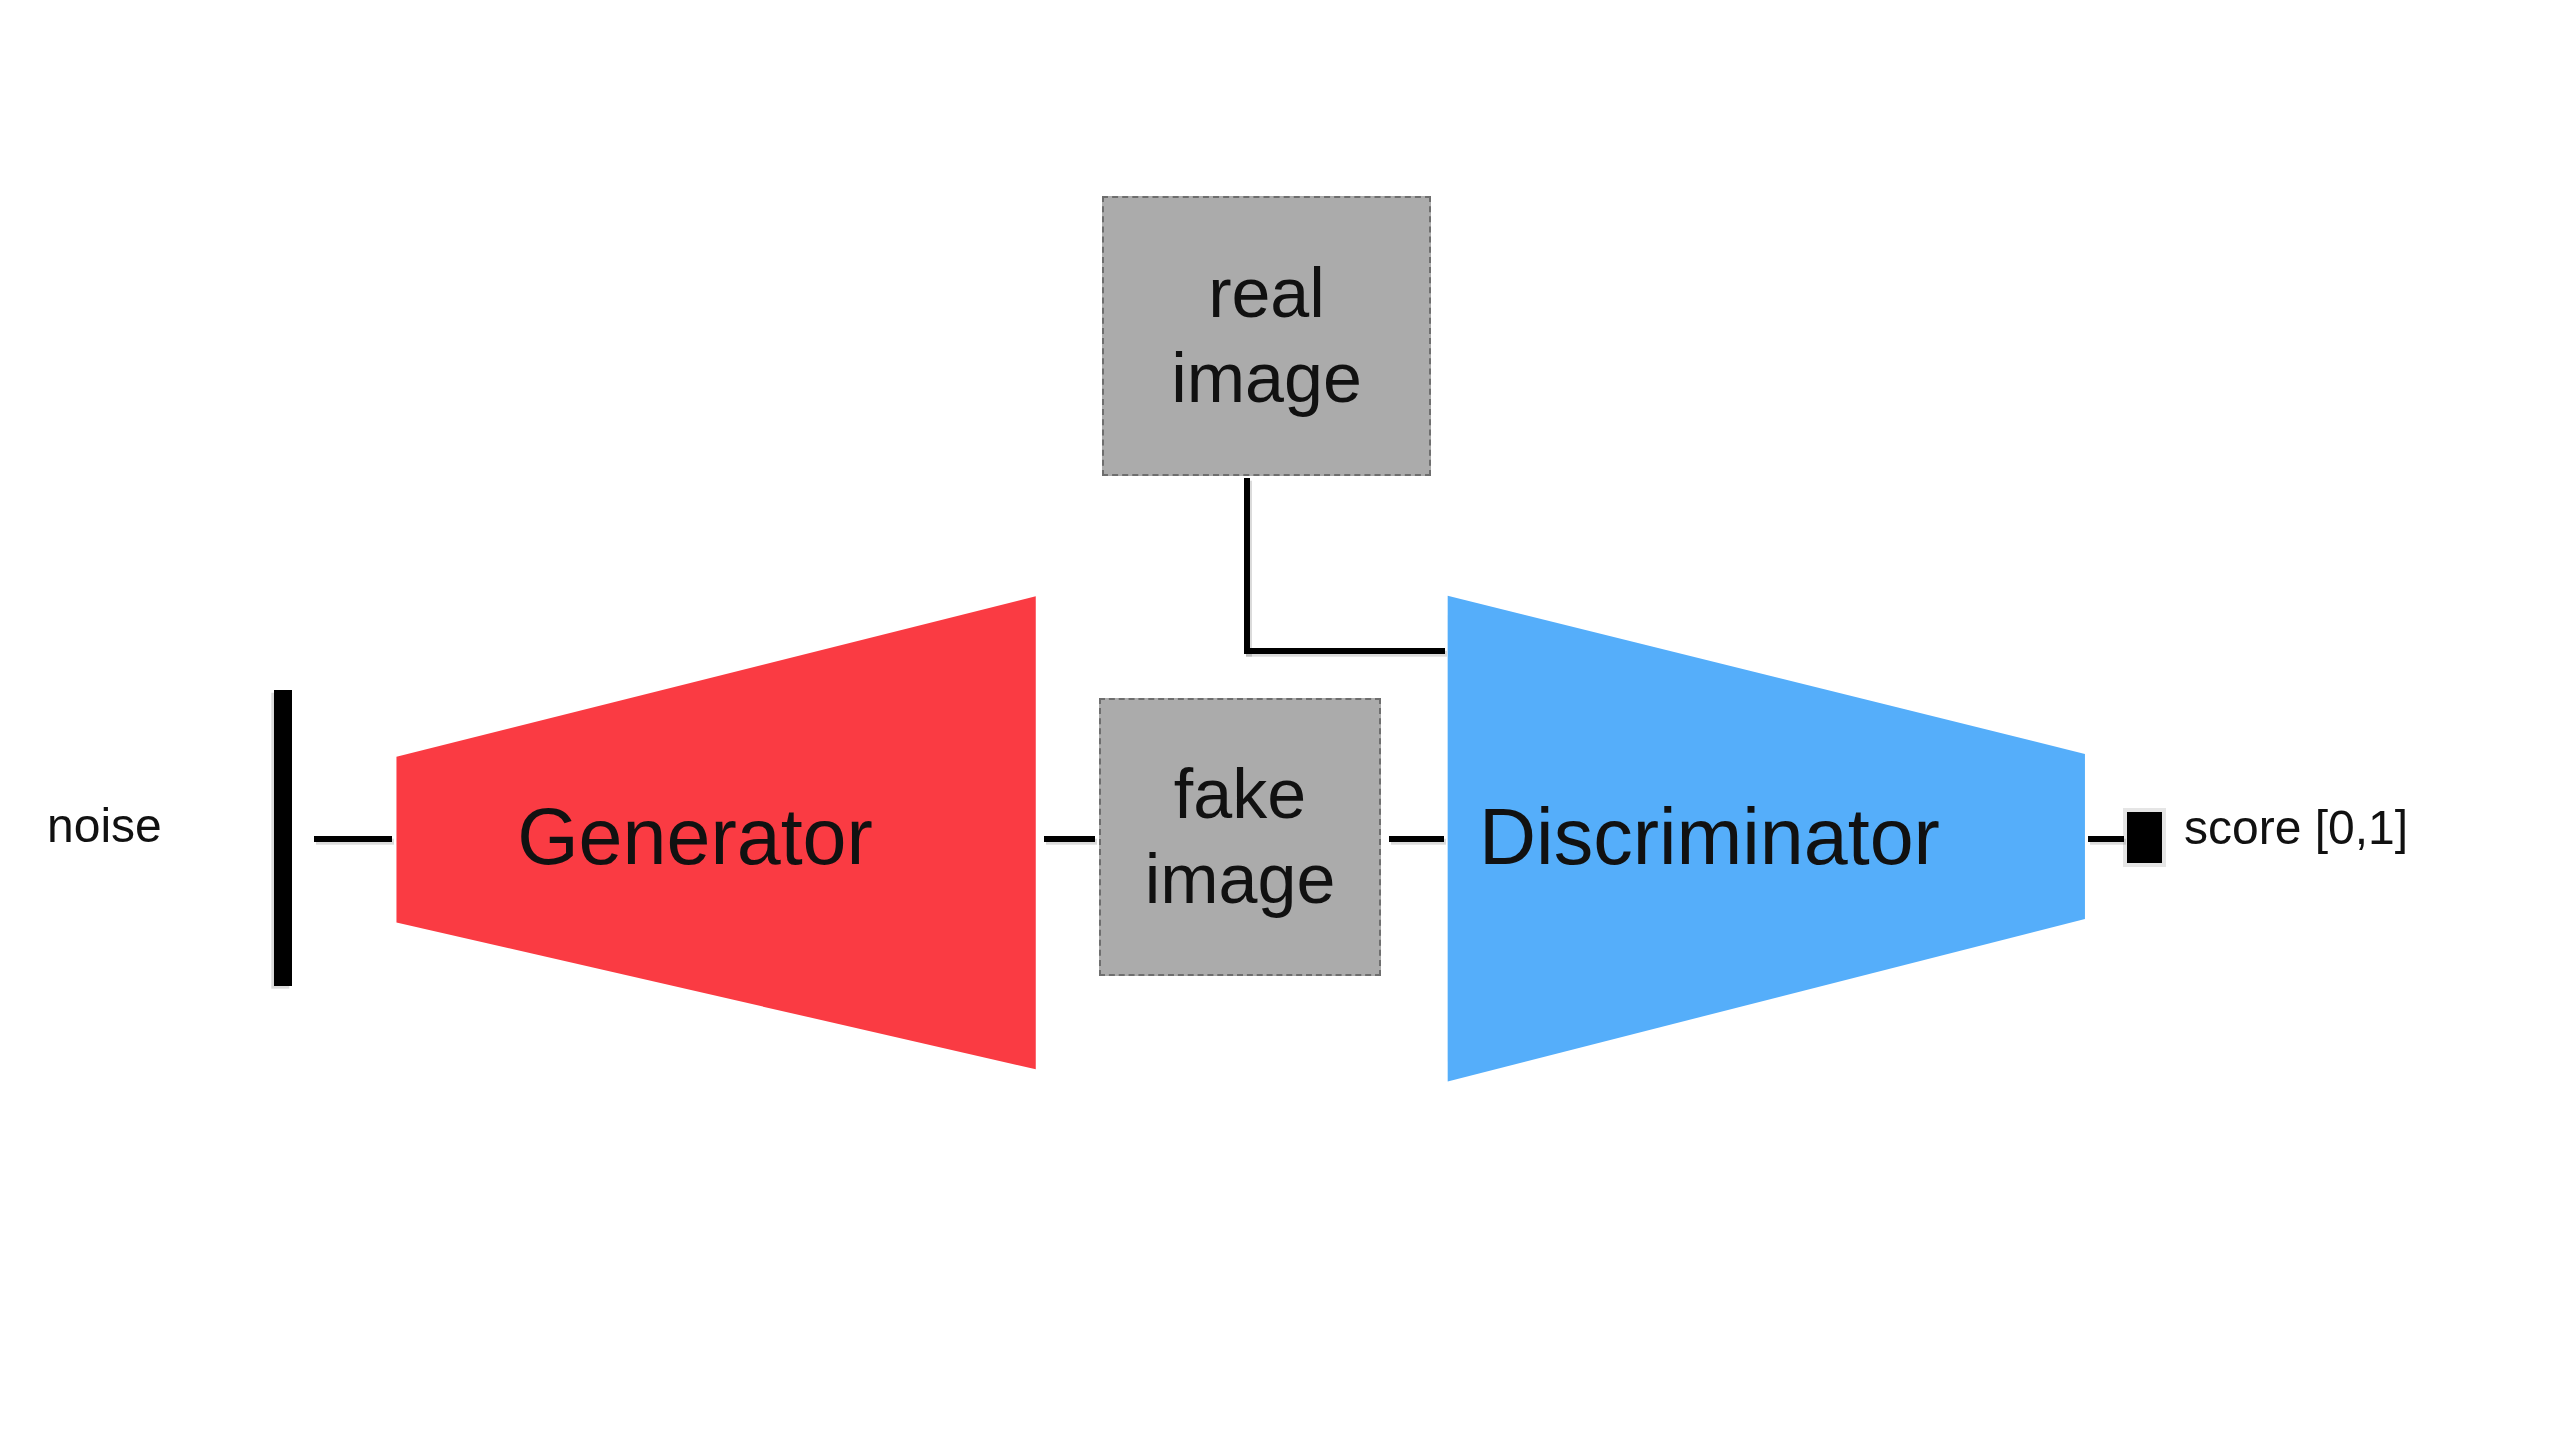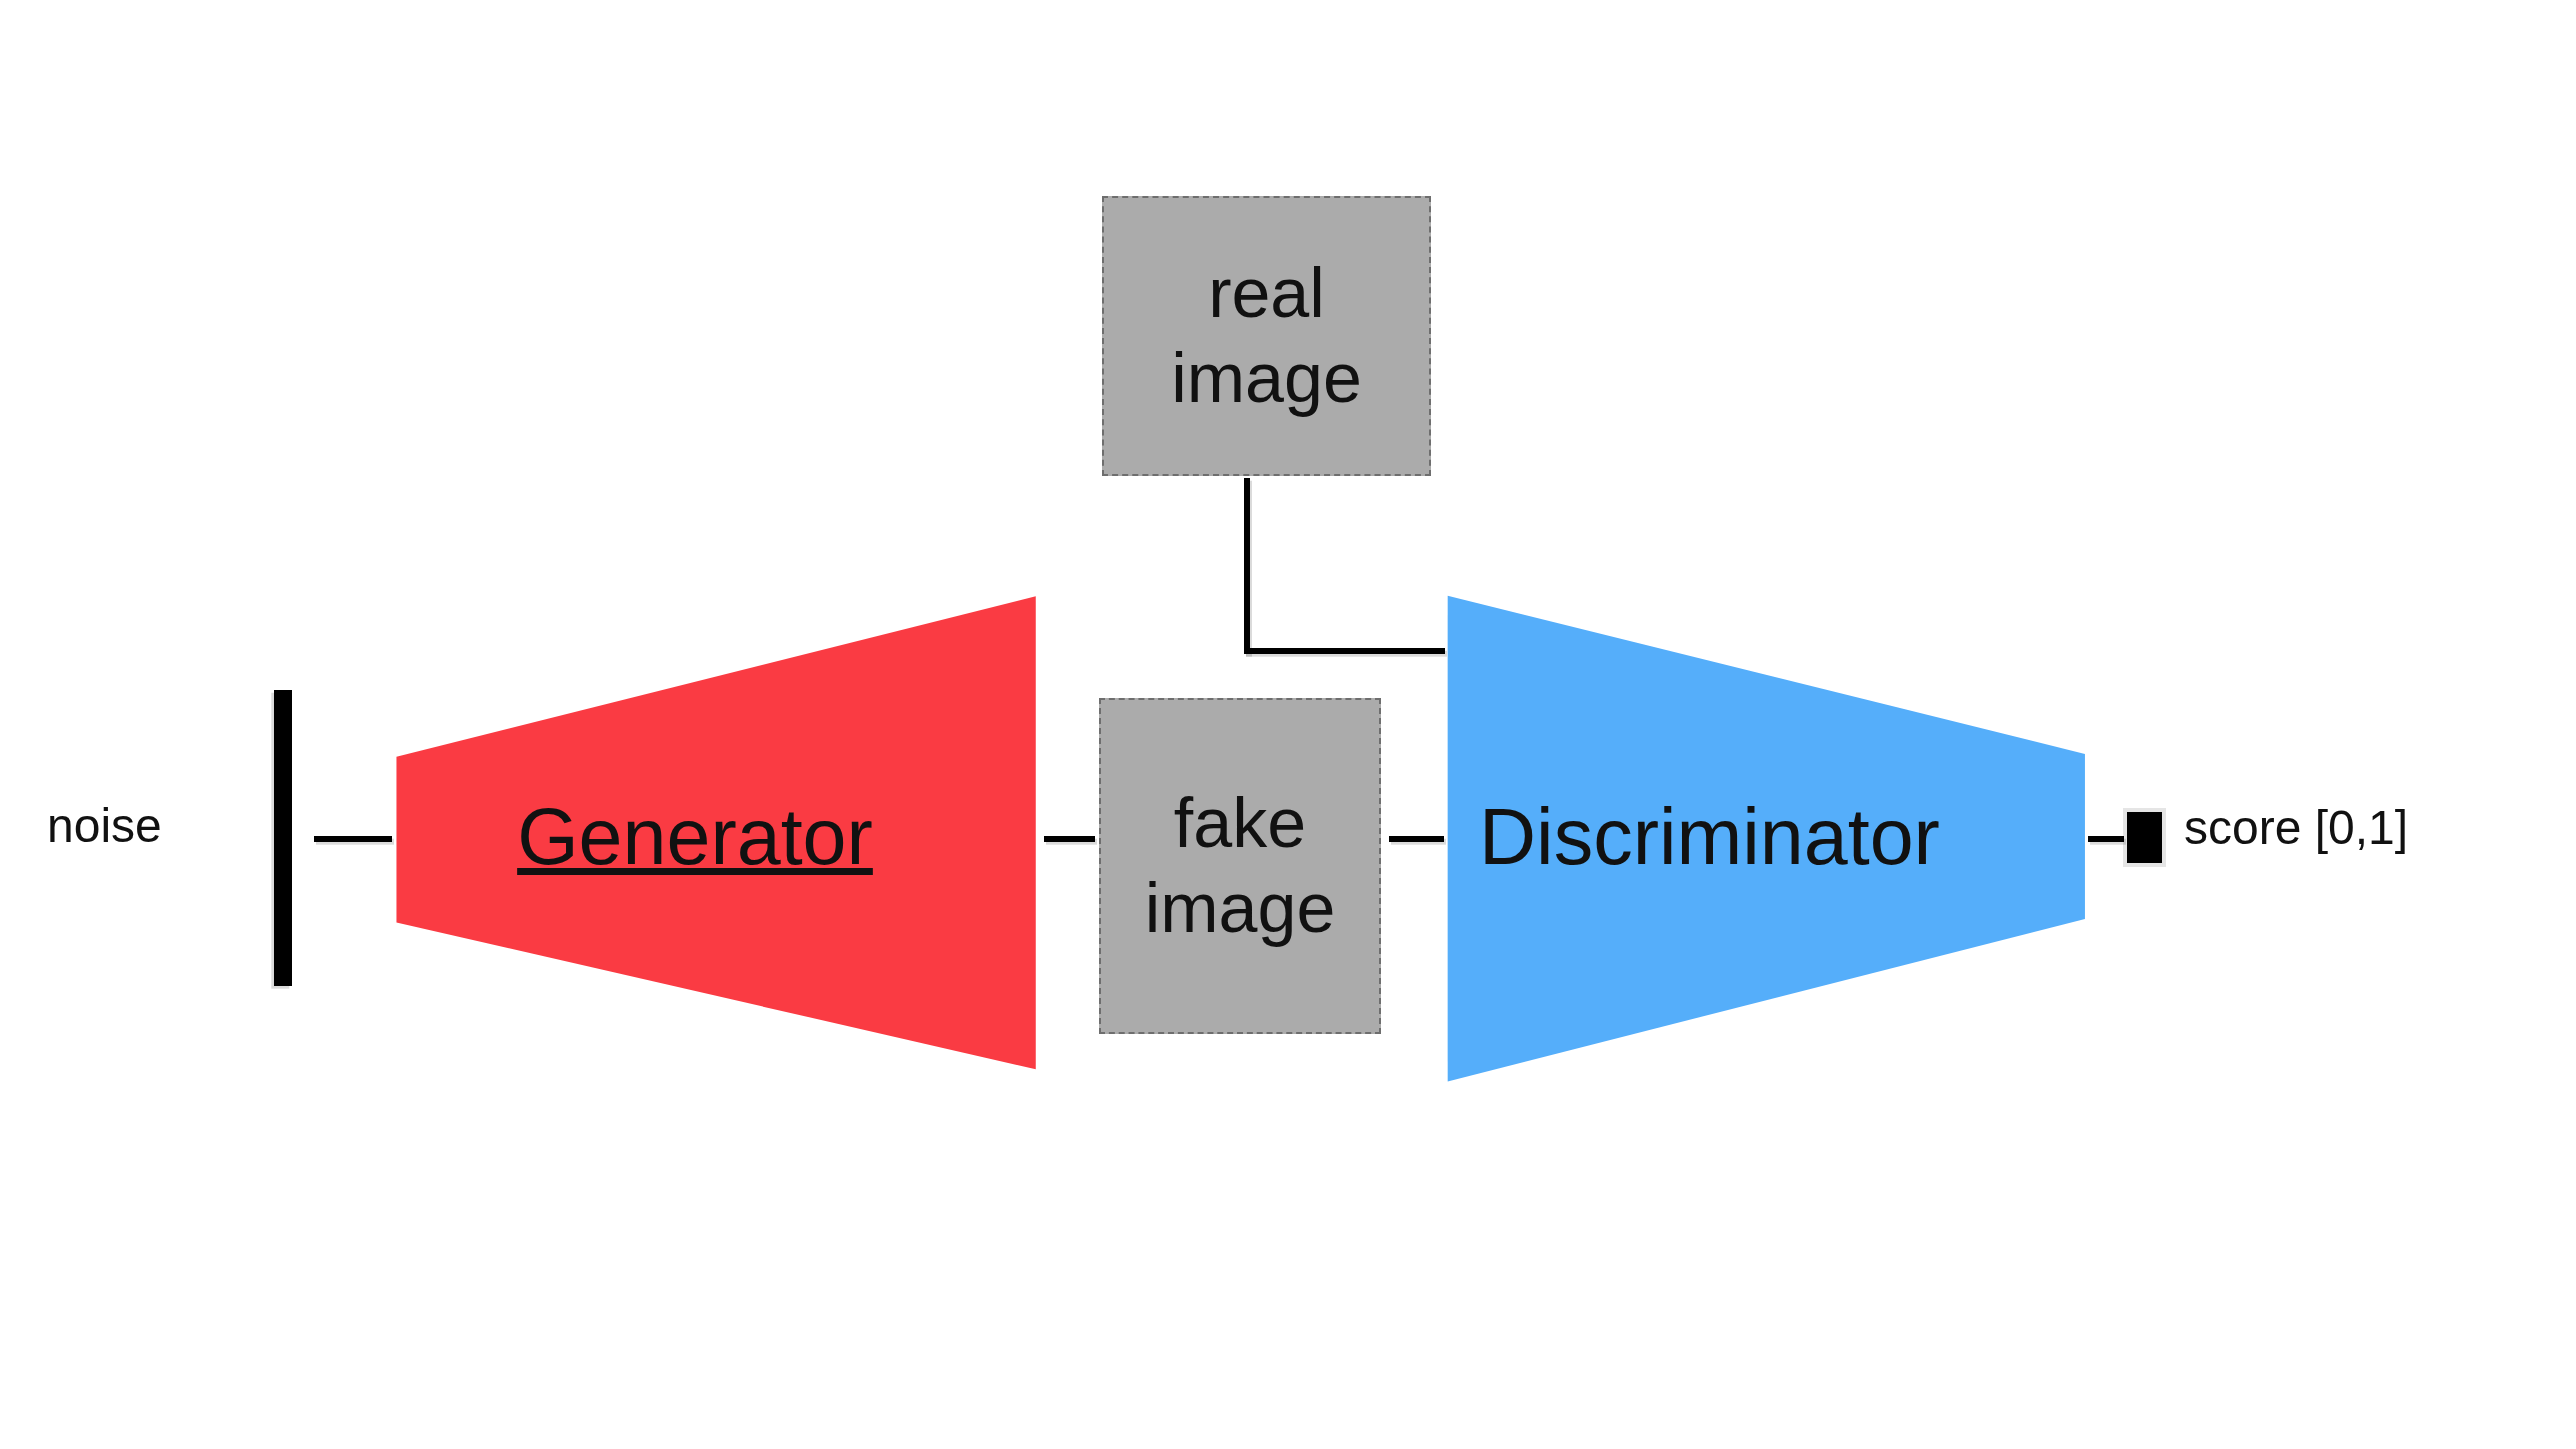--- a/index.html
+++ b/index.html
@@ -63,32 +63,32 @@
 
   <svg class="shapes" viewBox="0 0 3840 2160">
     <polygon points="591,1128 1544,889 1544,1594 591,1375" fill="#fa3b43"></polygon>
     <polygon points="2158,888 3108,1124 3108,1370 2158,1612" fill="#55aefa"></polygon>
   </svg>
 
   <div class="side-label" style="left:47px;top:802px;">noise</div>
   <div class="vbar" style="left:274px;top:690px;width:18px;height:296px;"></div>
   <div class="line" style="left:314px;top:836px;width:78px;height:6px;"></div>
 
-  <div class="shape-label" style="left:396px;top:797px;width:598px;text-decoration:underline;">Generator</div>
+  <div class="shape-label" style="left:396px;top:797px;width:598px;">Generator</div>
 
   <div class="imgbox" style="left:1102px;top:196px;width:329px;height:280px;">
     <div>real</div>
     <div>image</div>
   </div>
   <div class="line" style="left:1244px;top:478px;width:6px;height:176px;"></div>
   <div class="line" style="left:1244px;top:648px;width:201px;height:6px;"></div>
 
   <div class="line" style="left:1044px;top:836px;width:51px;height:6px;"></div>
 
-  <div class="imgbox" style="left:1099px;top:698px;width:282px;height:336px;">
+  <div class="imgbox" style="left:1099px;top:698px;width:282px;height:278px;">
     <div>fake</div>
     <div>image</div>
   </div>
 
   <div class="line" style="left:1389px;top:836px;width:55px;height:6px;"></div>
 
   <div class="shape-label" style="left:1448px;top:797px;width:523px;">Discriminator</div>
 
   <div class="line" style="left:2088px;top:836px;width:36px;height:6px;"></div>
   <div class="score-square" style="left:2127px;top:812px;width:35px;height:51px;"></div>

